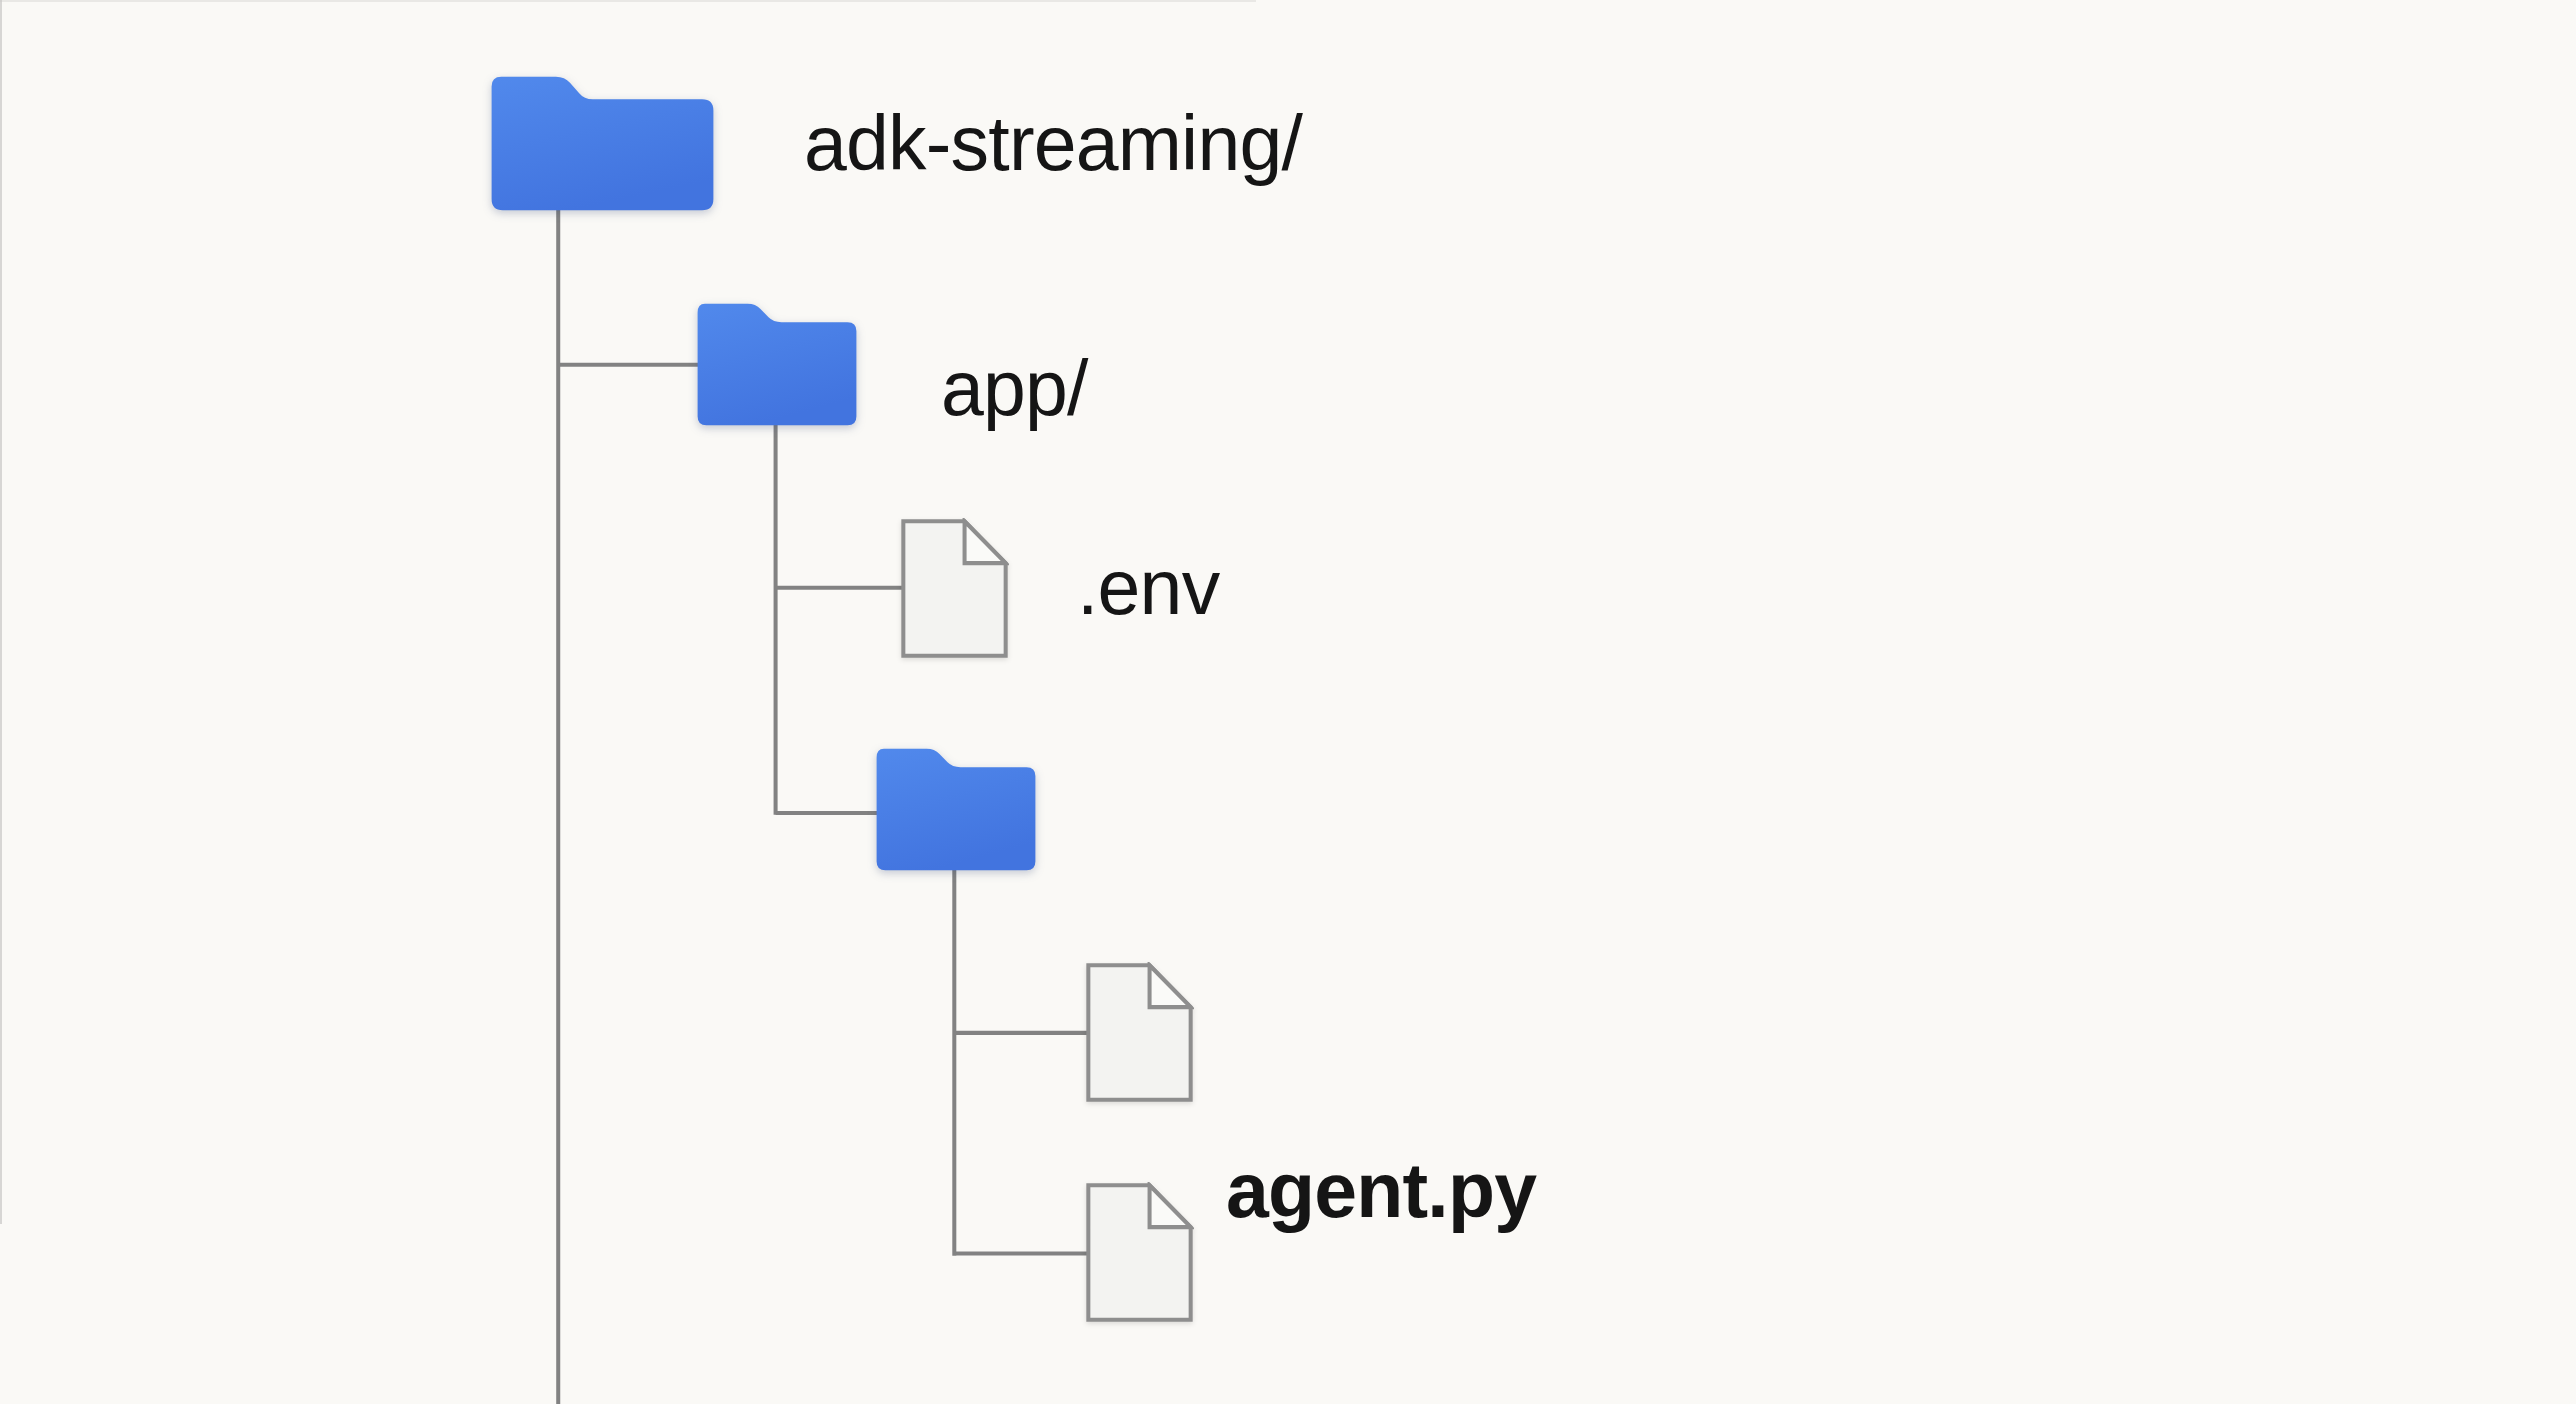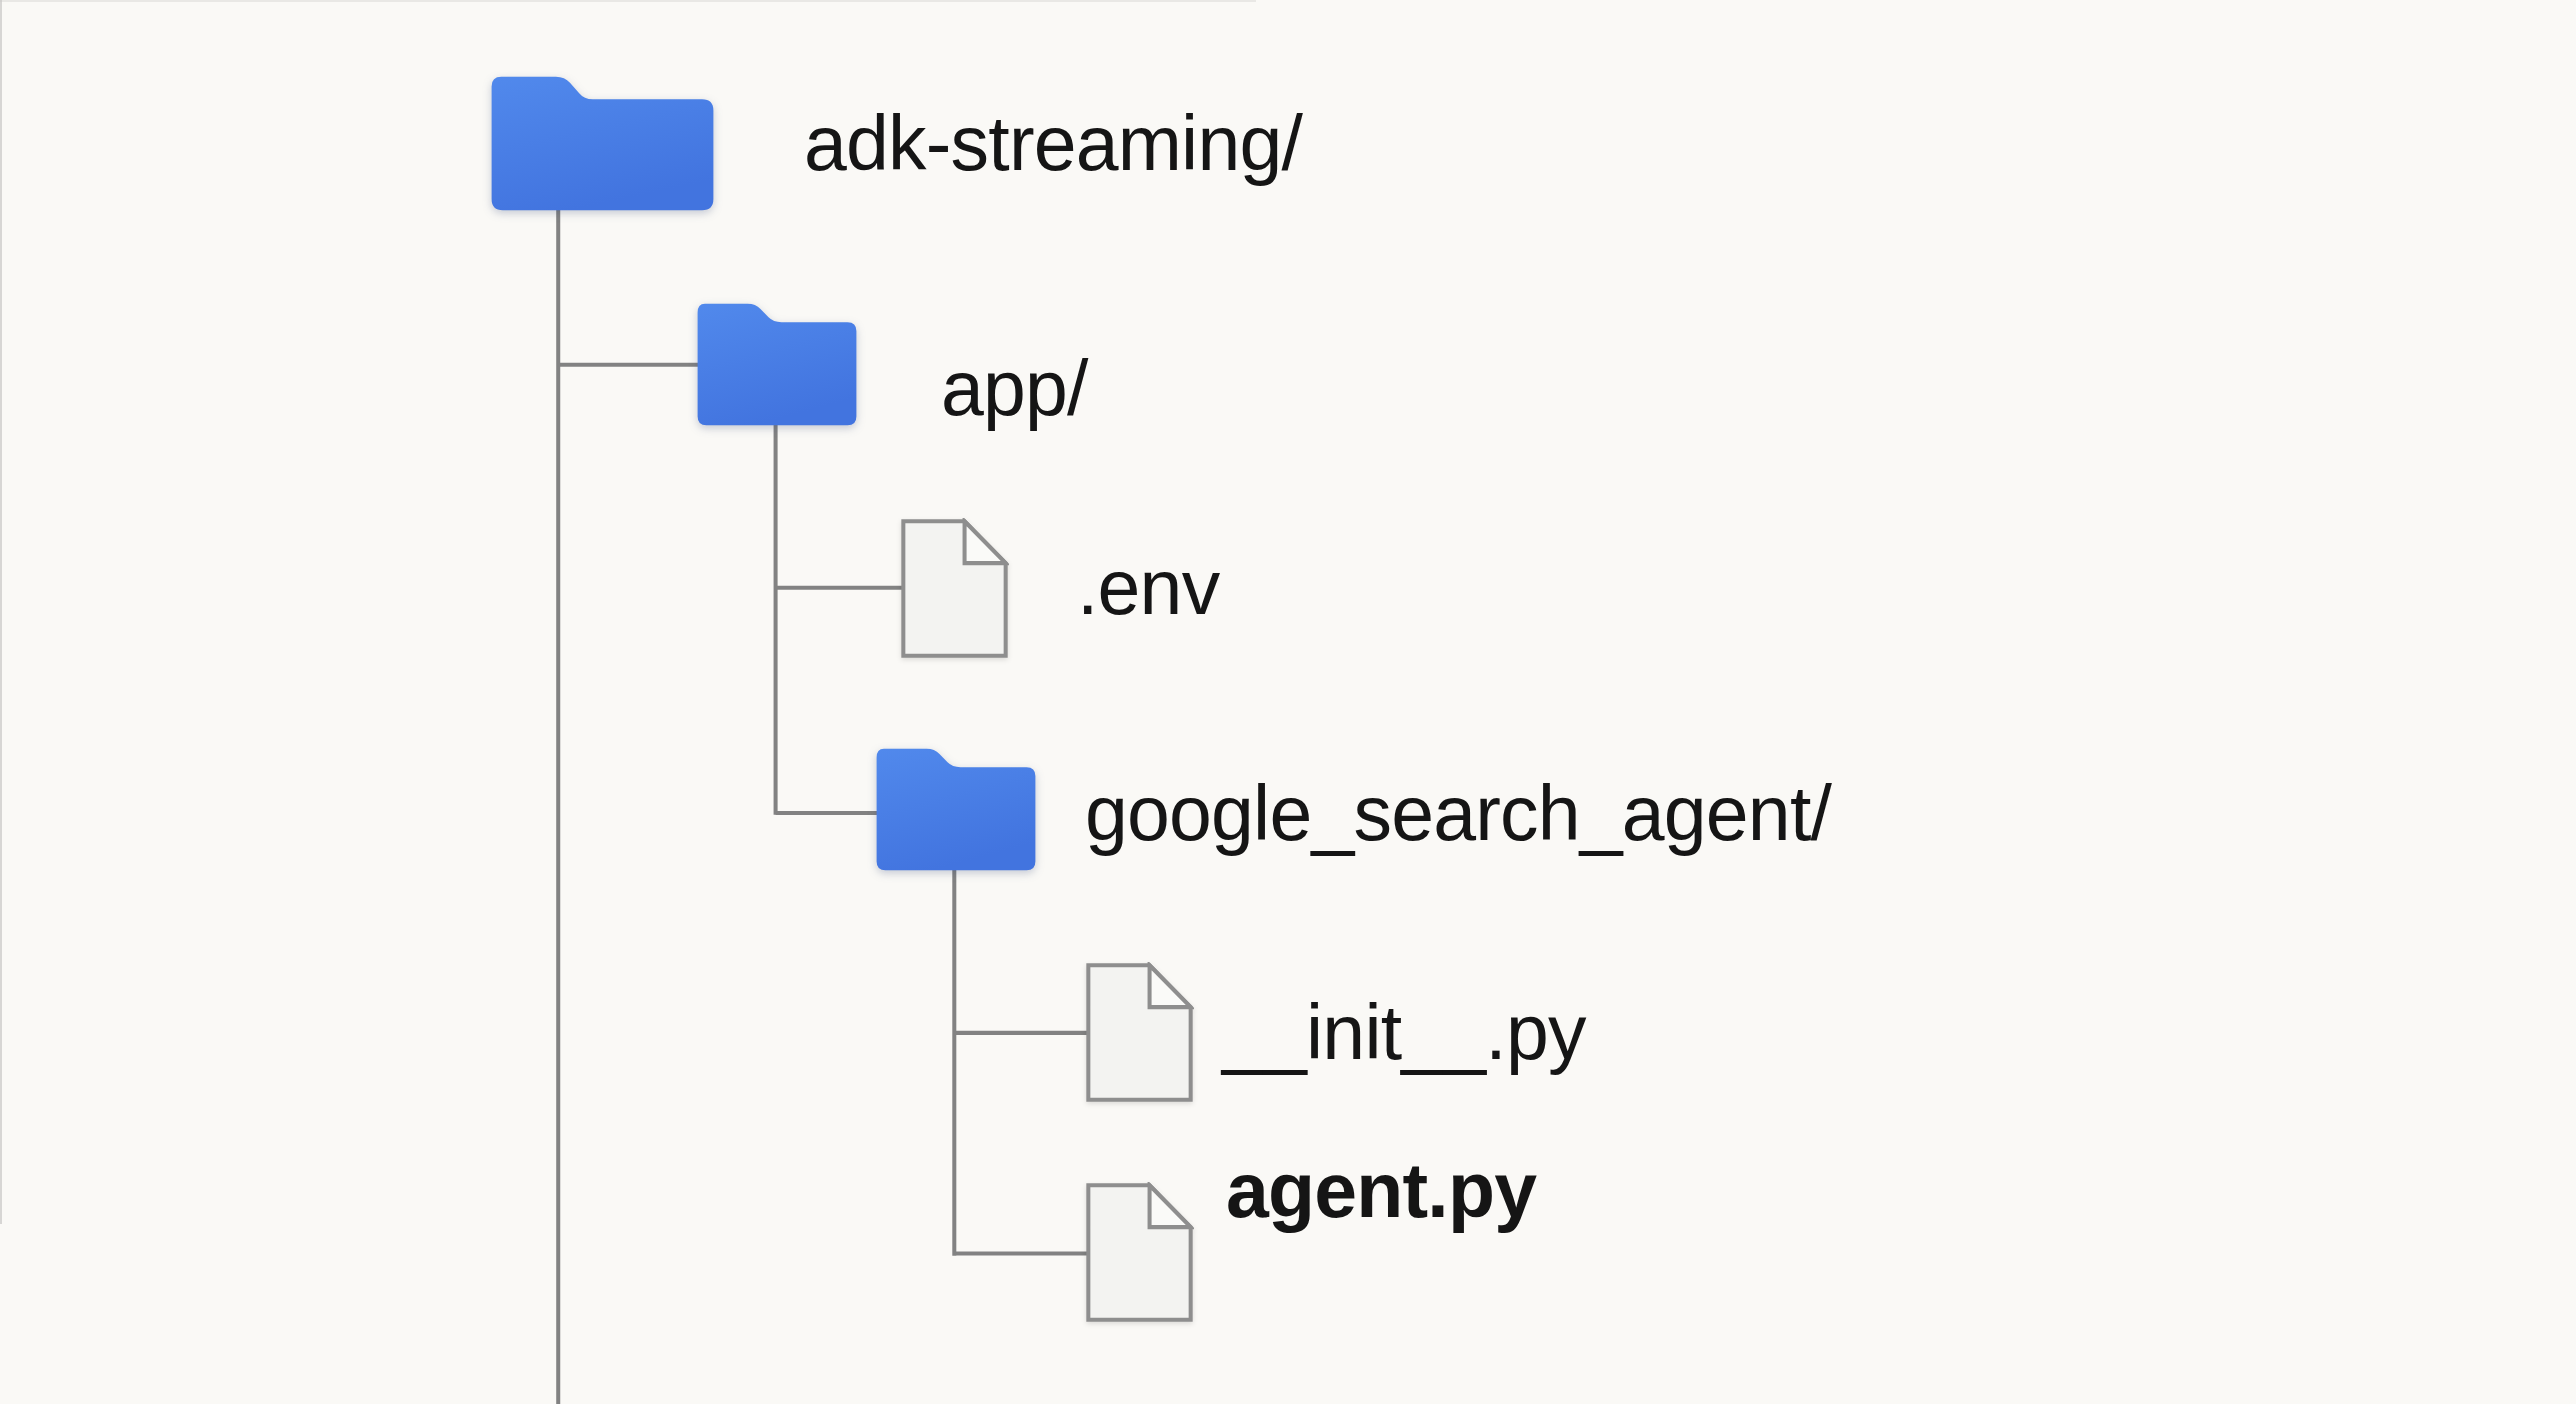--- a/index.html
+++ b/index.html
@@ -112,29 +112,27 @@
       <path d="M80 4 V56 H131 Z" style="fill: var(--file-flap, #FAFAF8); stroke: var(--file-stroke, #8E8E8E);" stroke-width="5" stroke-linejoin="miter"></path>
     </svg>
   </span>
   <div class="node-label" style="left:1077px; top:589px;text-align:right;">.env</div>
 
   <span class="icon" style="left:875px; top:747px;">
     <svg class="folder-shape" width="162" height="125" viewBox="0 0 201 155">
       <path d="M11 2 H64 Q74 2 80 8.5 L90 19 Q96 25 106 25 H188 Q199 25 199 36 V142 Q199 153 188 153 H13 Q2 153 2 142 V13 Q2 2 11 2 Z" fill="url(#folderGrad)"></path>
     </svg>
   </span>
-  <div class="node-label" style="left:1085px; top:815px;">google_search_agent/</div>
 
   <span class="icon" style="left:1085px; top:962px;">
     <svg class="file-shape" width="109" height="141" viewBox="0 0 135 175">
       <path d="M4 4 H80 L131 56 V171 H4 Z" style="fill: var(--file-fill, #F3F3F1); stroke: var(--file-stroke, #8E8E8E);" stroke-width="5" stroke-linejoin="miter"></path>
       <path d="M80 4 V56 H131 Z" style="fill: var(--file-flap, #FAFAF8); stroke: var(--file-stroke, #8E8E8E);" stroke-width="5" stroke-linejoin="miter"></path>
     </svg>
   </span>
-  <div class="node-label" style="left:1222px; top:1034px;">__init__.py</div>
 
   <span class="icon" style="left:1085px; top:1182px;">
     <svg class="file-shape" width="109" height="141" viewBox="0 0 135 175">
       <path d="M4 4 H80 L131 56 V171 H4 Z" style="fill: var(--file-fill, #F3F3F1); stroke: var(--file-stroke, #8E8E8E);" stroke-width="5" stroke-linejoin="miter"></path>
       <path d="M80 4 V56 H131 Z" style="fill: var(--file-flap, #FAFAF8); stroke: var(--file-stroke, #8E8E8E);" stroke-width="5" stroke-linejoin="miter"></path>
     </svg>
   </span>
   <div class="node-label" style="left:1226px; top:1192px;font-weight:bold;">agent.py</div>
 
 </div>

